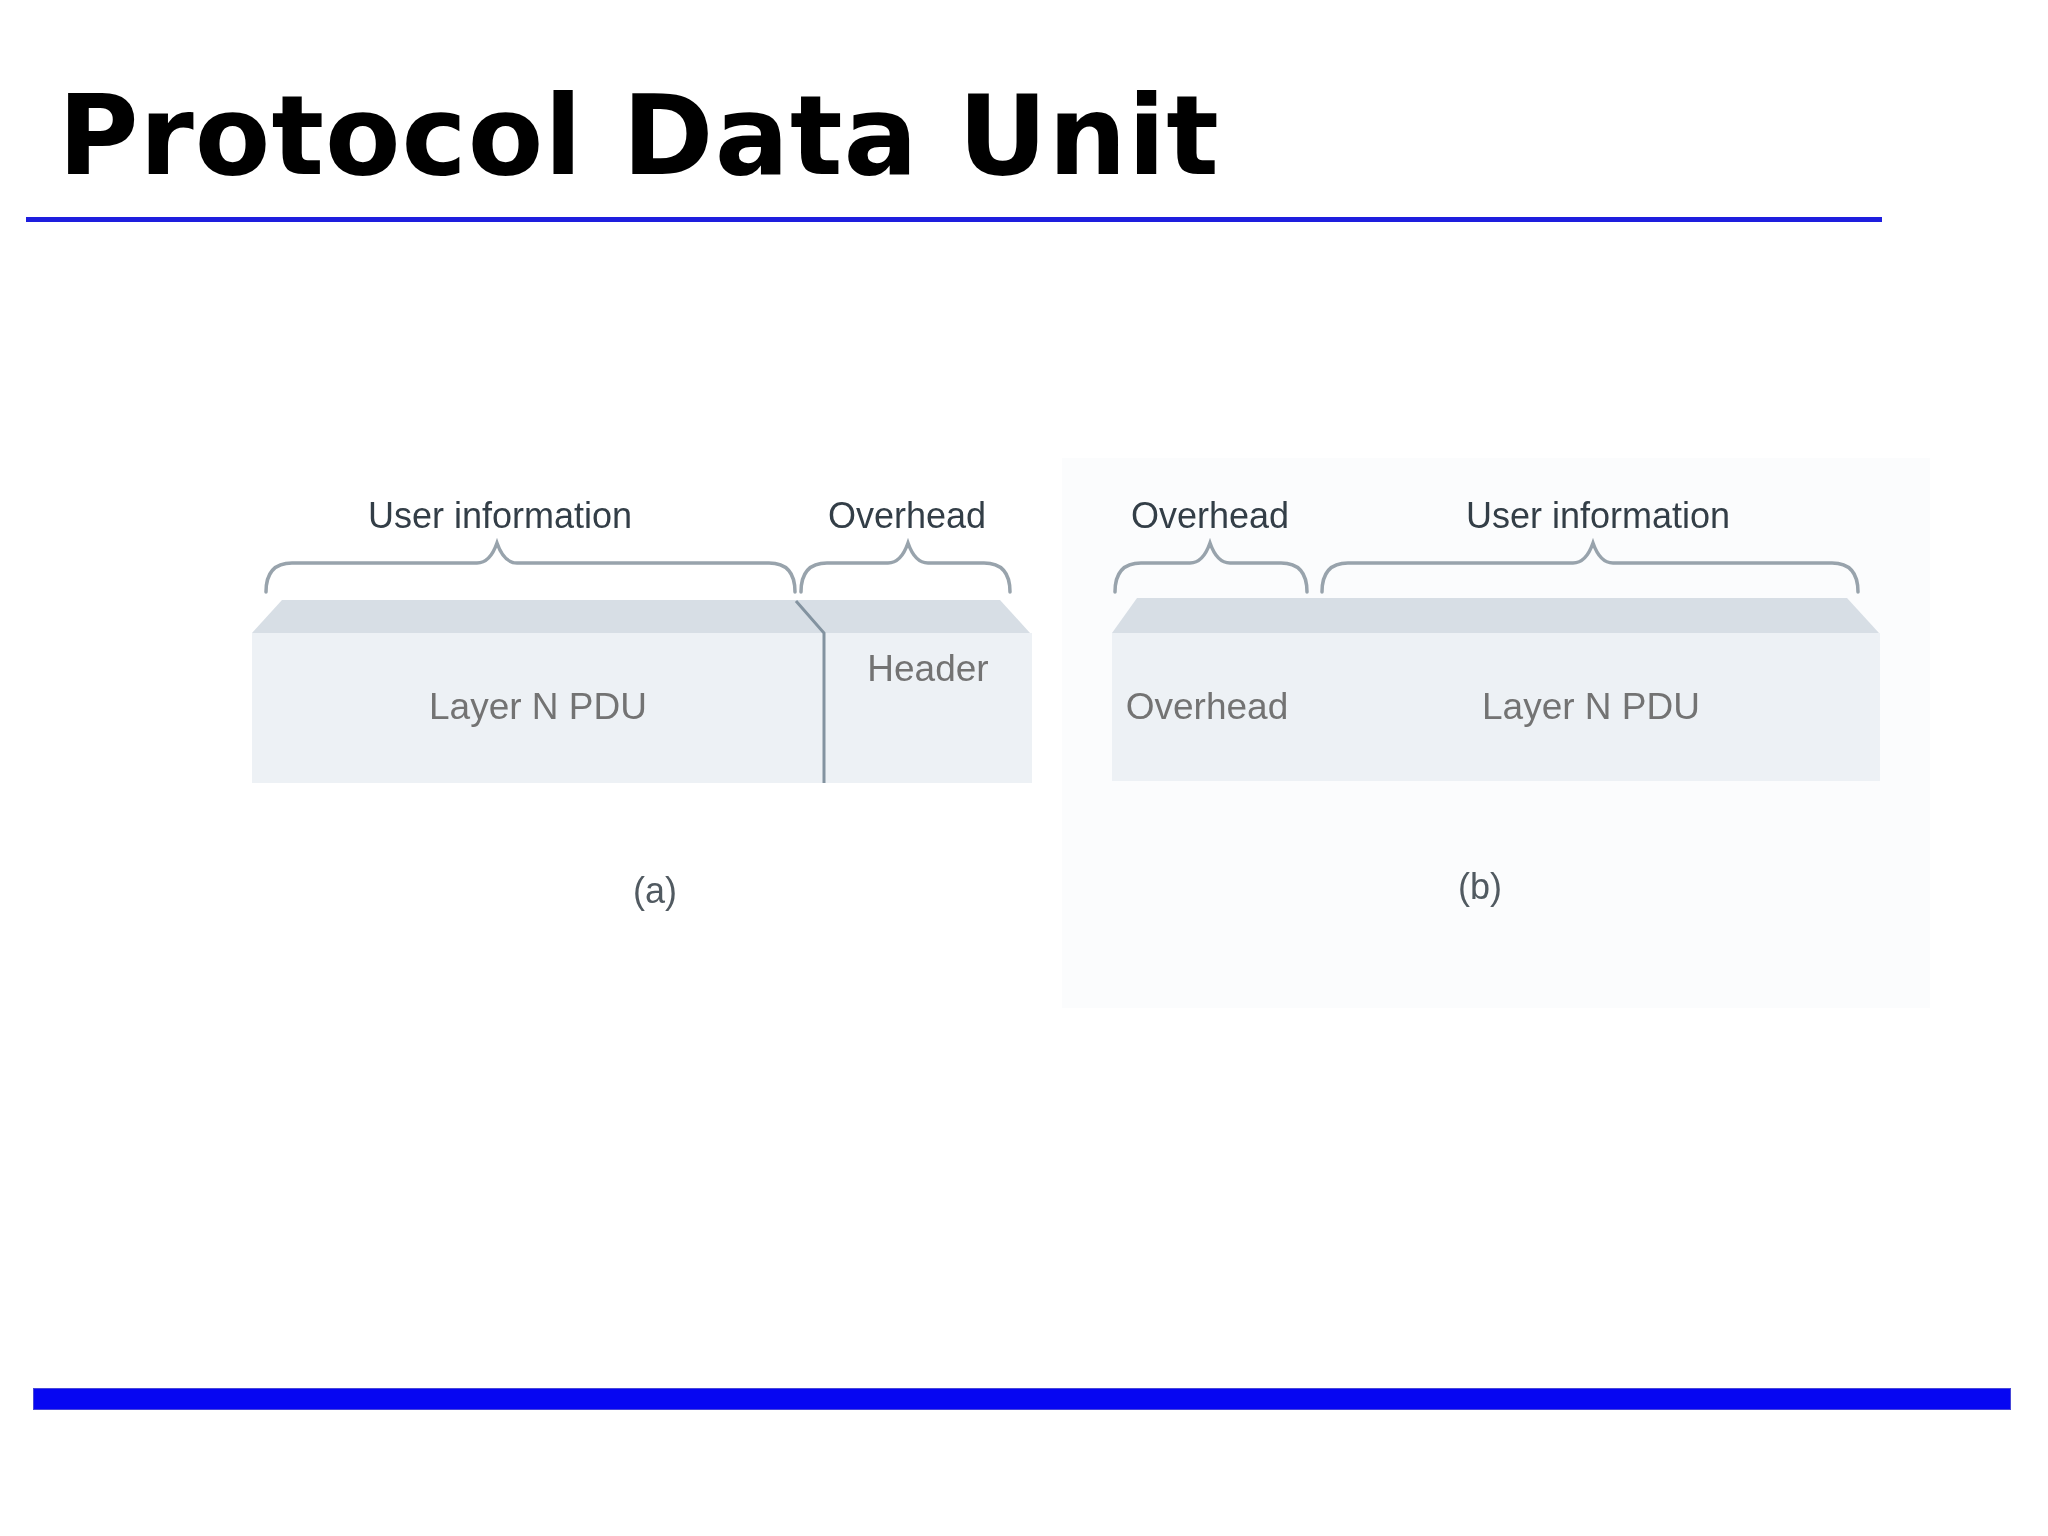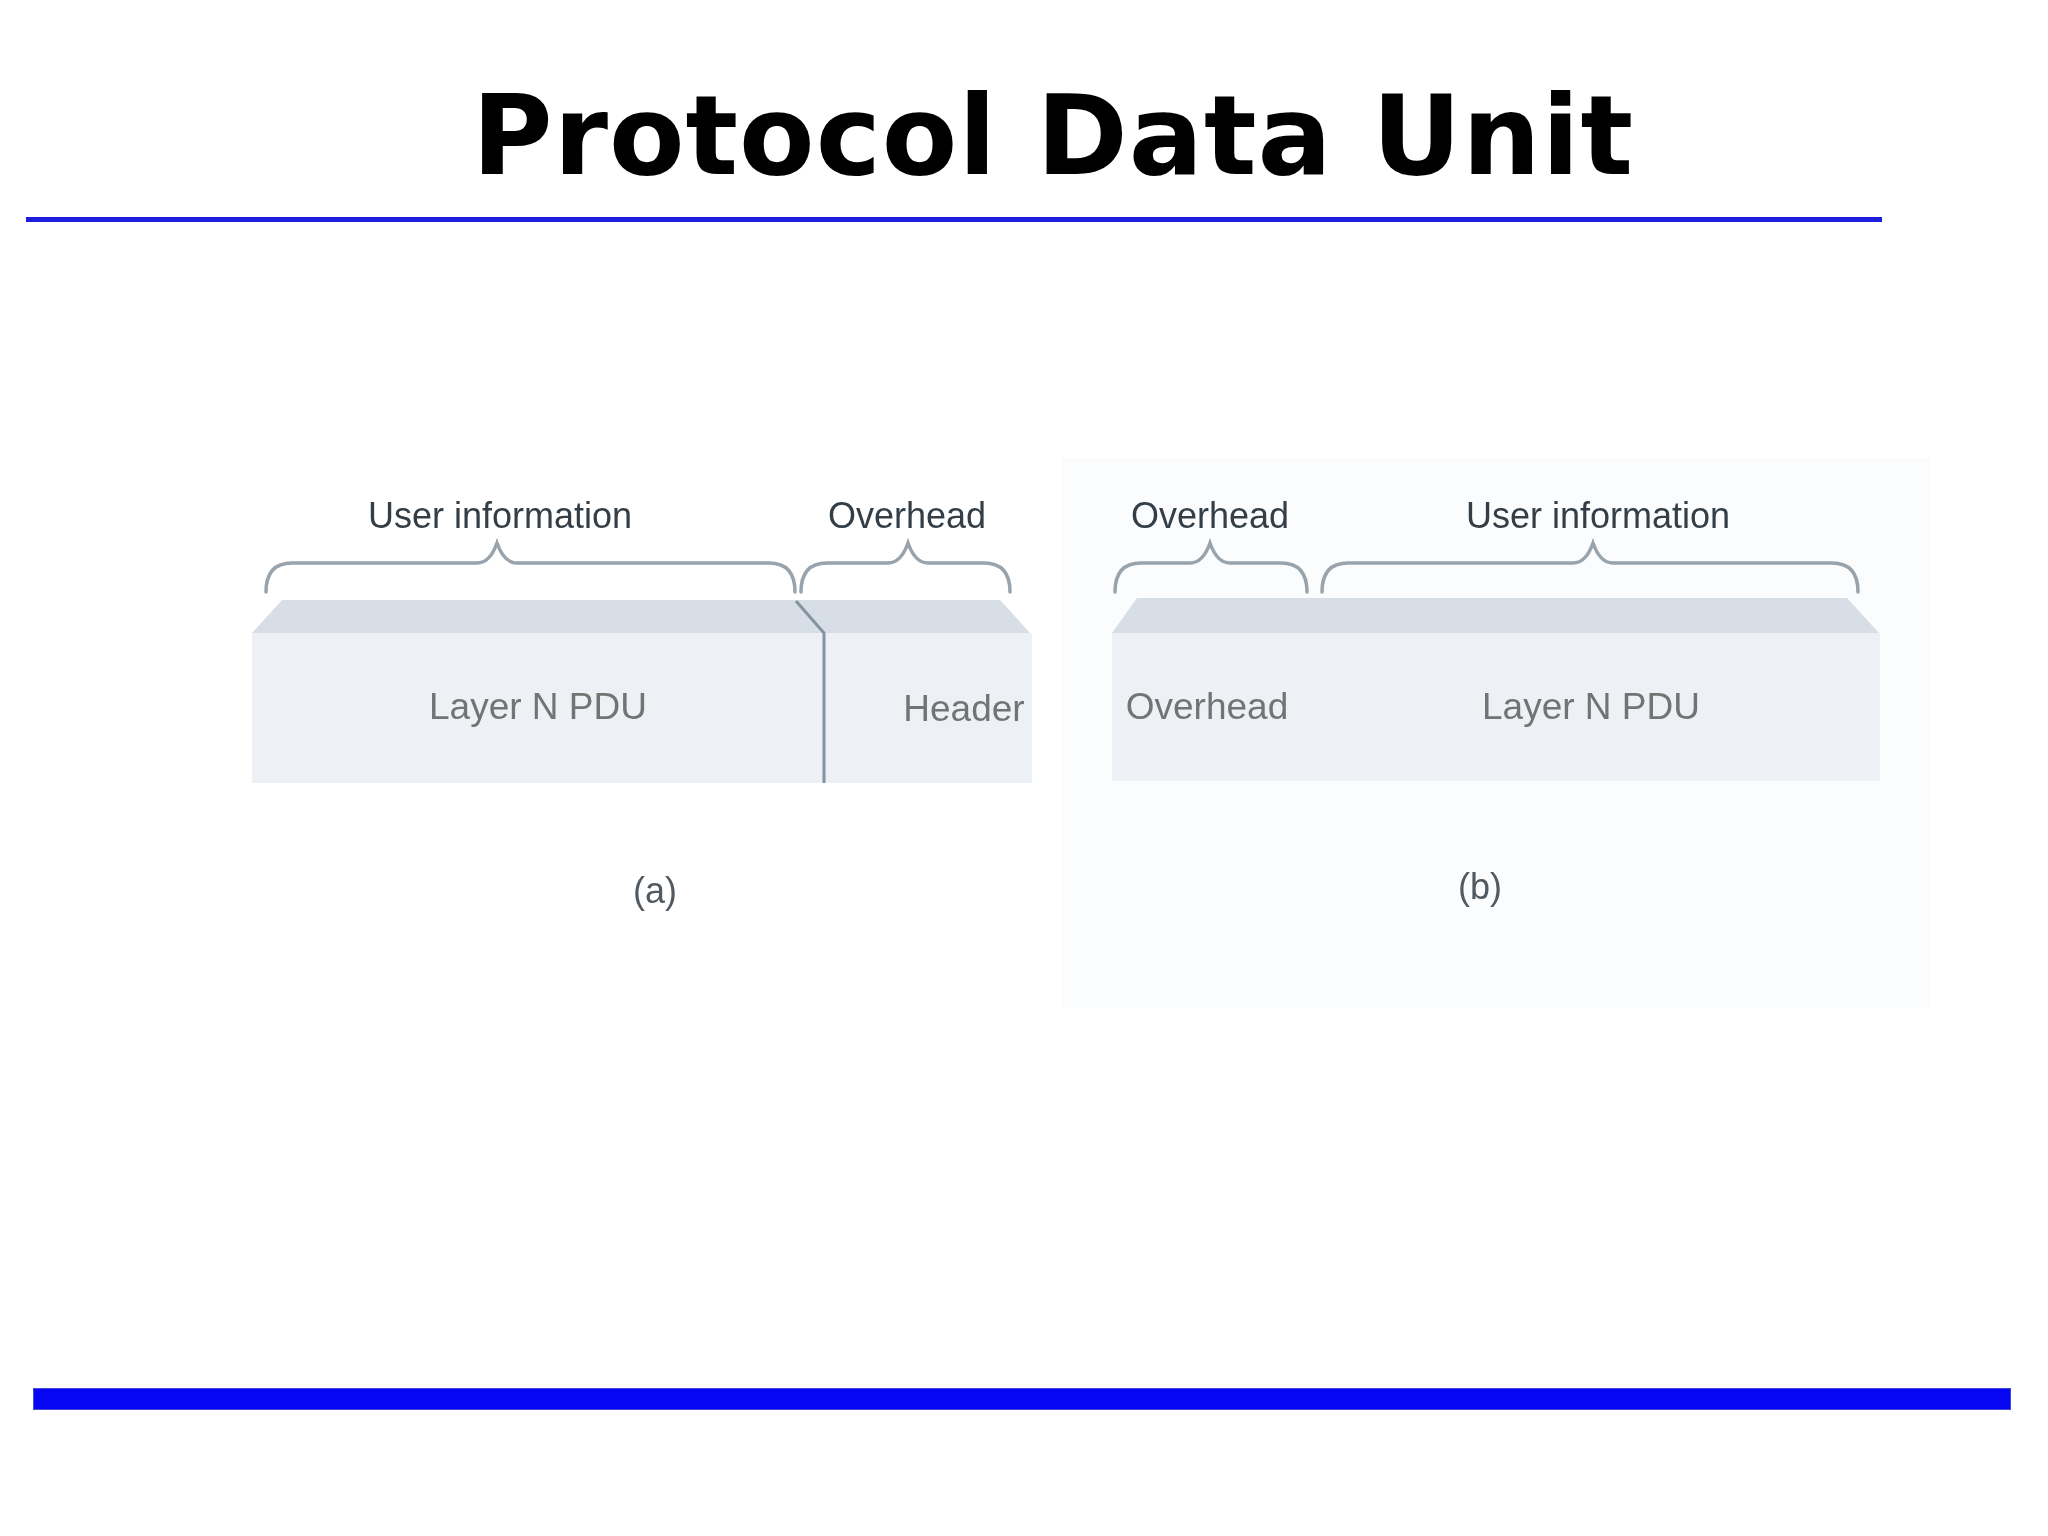--- a/index.html
+++ b/index.html
@@ -5,21 +5,21 @@
   html,body{margin:0;padding:0;background:#ffffff;}
   .slide{
     position:relative;
     width:2048px;height:1536px;
     background:#ffffff;
     overflow:hidden;
     font-family:"Liberation Sans", sans-serif;
   }
   .page-title{
     position:absolute;left:0;top:72px;width:2048px;
-    text-align:center;text-indent:58px;
+    text-indent:58px;
     font-family:"DejaVu Sans", sans-serif;
     font-weight:bold;
     font-size:110px;
     letter-spacing:1px;
     color:#000000;
     white-space:nowrap;
   }
   .title-rule{
     position:absolute;left:26px;top:217px;width:1856px;height:5px;
     background:#1e1ede;
@@ -73,21 +73,21 @@
 
     <path d="M 266 592 Q 266 563 292 563 L 477 563 Q 490 563 497 543 Q 504 563 517 563 L 769 563 Q 795 563 795 592" fill="none" stroke="#98a3ac" stroke-width="3.5" stroke-linecap="round"></path>
     <path d="M 801 592 Q 801 563 827 563 L 888 563 Q 901 563 908 543 Q 915 563 928 563 L 984 563 Q 1010 563 1010 592" fill="none" stroke="#98a3ac" stroke-width="3.5" stroke-linecap="round"></path>
     <path d="M 1115 592 Q 1115 563 1141 563 L 1190 563 Q 1203 563 1210 543 Q 1217 563 1230 563 L 1281 563 Q 1307 563 1307 592" fill="none" stroke="#98a3ac" stroke-width="3.5" stroke-linecap="round"></path>
     <path d="M 1322 592 Q 1322 563 1348 563 L 1573 563 Q 1586 563 1593 543 Q 1600 563 1613 563 L 1832 563 Q 1858 563 1858 592" fill="none" stroke="#98a3ac" stroke-width="3.5" stroke-linecap="round"></path>
   </svg>
 
   <div class="lbl" style="left:500px;top:495px;">User information</div>
   <div class="lbl" style="left:907px;top:495px;">Overhead</div>
   <div class="boxlbl" style="left:538px;top:686px;">Layer N PDU</div>
-  <div class="boxlbl" style="left:928px;top:688px;margin-left:36px;">Header</div>
+  <div class="boxlbl" style="left:928px;top:648px;">Header</div>
   <div class="caption" style="left:655px;top:870px;">(a)</div>
 
   <div class="lbl" style="left:1210px;top:495px;">Overhead</div>
   <div class="lbl" style="left:1598px;top:495px;">User information</div>
   <div class="boxlbl" style="left:1207px;top:686px;">Overhead</div>
   <div class="boxlbl" style="left:1591px;top:686px;">Layer N PDU</div>
   <div class="caption" style="left:1480px;top:866px;">(b)</div>
 
   <div class="footer-bar"></div>
 </div>

